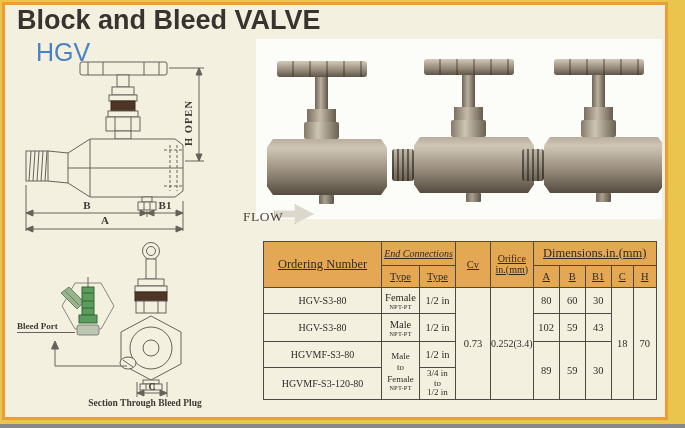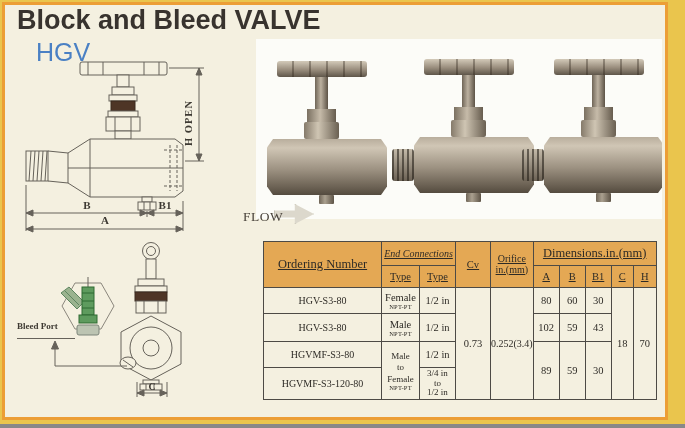--- a/index.html
+++ b/index.html
@@ -33,21 +33,21 @@
   .flow{position:absolute;left:238px;top:197px;width:80px;height:22px;}
   .flow-arrow{position:absolute;left:31px;top:2px;width:38px;height:18px;background:#dcd8cc;border:1px solid #c6c2b4;
       clip-path:polygon(0 32%,52% 32%,52% 0,100% 50%,52% 100%,52% 68%,0 68%);}
   .flow-text{position:absolute;left:0;top:7px;font-size:13.5px;font-weight:normal;color:#4a443c;letter-spacing:.5px;}
 
   
   .main-drawing{position:absolute;left:17px;top:50px;width:215px;height:192px;}
   .section-drawing{position:absolute;left:10px;top:236px;width:235px;height:178px;}
   .dwg-label{position:absolute;font-size:11px;font-weight:bold;color:#3e3a33;text-align:center;}
   .vert-label{writing-mode:vertical-rl;transform:rotate(180deg);letter-spacing:1px;font-size:10.5px;}
-  .bleed-label{position:absolute;left:2px;top:80px;width:58px;font-size:9px;font-weight:bold;color:#3e3a33;border-bottom:1px solid #66625a;padding-bottom:7px;}
+  .bleed-label{position:absolute;left:2px;top:80px;width:58px;font-size:9px;font-weight:bold;color:#3e3a33;border-bottom:1px solid #66625a;padding-bottom:1px;}
   .caption{position:absolute;left:50px;top:157px;width:160px;text-align:center;font-size:9.5px;font-weight:bold;color:#3e3a33;}
 
   
   .spec-table{position:absolute;left:258px;top:236px;border-collapse:collapse;table-layout:fixed;}
   .spec-table td,.spec-table th{border:1px solid #4d4a45;padding:0;text-align:center;vertical-align:middle;color:#2e2b26;font-weight:normal;}
   .spec-table th{background:#e4a854;text-decoration:underline;}
   .h-main{font-size:12.5px;font-weight:bold;}
   .h-ital{font-size:10px;font-weight:bold;font-style:italic;}
   .h-sub{font-size:10.5px;font-weight:bold;}
   .c-txt{font-size:10.5px;margin-top:20px;}
@@ -171,20 +171,21 @@
           <line x1="67" y1="67" x2="79" y2="67" stroke="#2f6b33"></line>
           <rect x="64" y="74" width="18" height="8" fill="#5e9b5e" stroke="#2f6b33"></rect>
           <rect x="62" y="84" width="22" height="10" rx="2" fill="#bcc4b2" stroke="#7d857a"></rect>
 
           <polyline points="40,104 40,125 112,125"></polyline>
           <path d="M40 100 l-3.5 8 l7 0 Z" fill="#66625a"></path>
         </g>
       </svg>
       <div class="bleed-label">Bleed Port</div>
       <div class="dwg-label" style="left:129px;top:140px;width:16px;font-size:10px;">C</div>
+      <div class="caption">Section Through Bleed Plug</div>
     </div>
 
     <div class="photo-panel">
       <div class="valve" style="left:8px;top:12px;">
         <div class="vh"></div>
         <div class="vstem"></div>
         <div class="vnut"></div>
         <div class="vbon"></div>
         <div class="vbody"></div>
         <div class="vbleed"></div>

